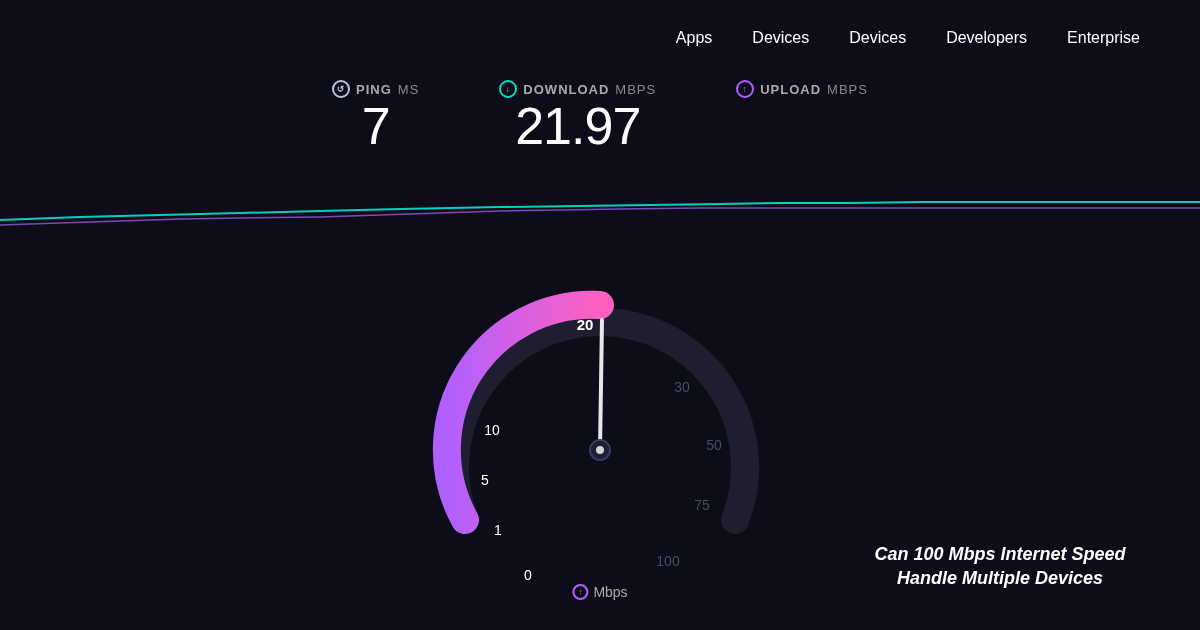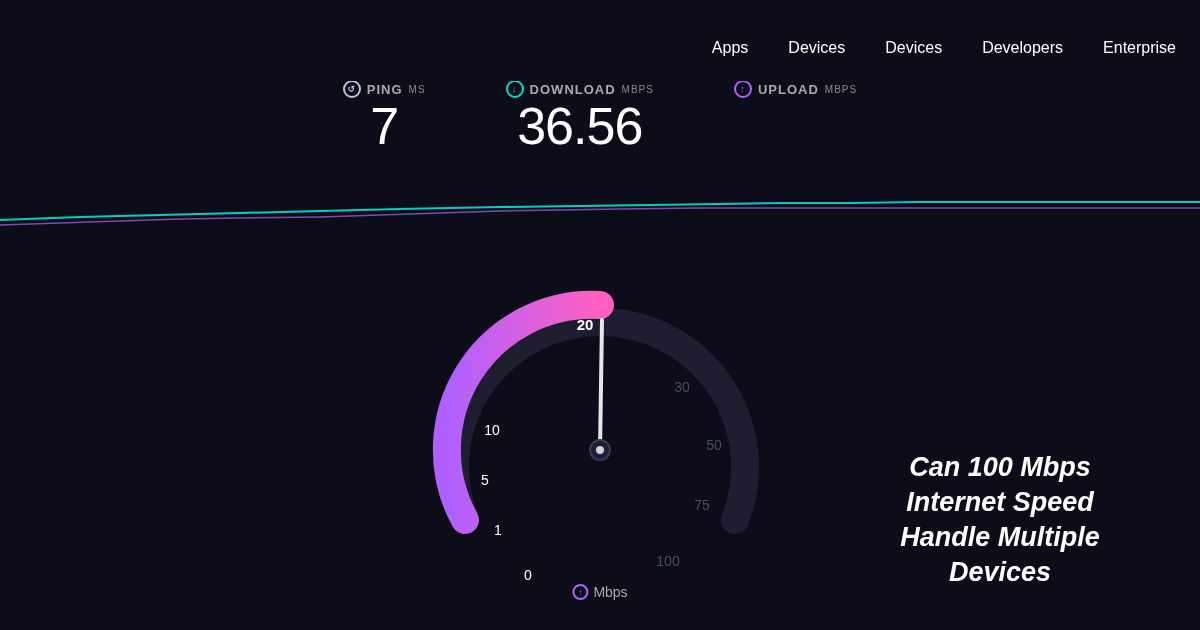--- a/index.html
+++ b/index.html
@@ -8,26 +8,26 @@
       height: 630px;
       background: #0d0d1a;
       font-family: 'Arial', sans-serif;
       overflow: hidden;
       position: relative;
     }
 
     
     nav {
       position: absolute;
-      top: 14px; left: 0; right: 0;
+      top: 4px; left: 0; right: 0;
       height: 67px;
       display: flex;
       align-items: center;
       justify-content: flex-end;
-      padding-right: 24px;
+      padding-right: 60px;
       background: #0d0d1a;
       z-index: 10;
     }
     .nav-item {
       color: #fff;
       font-size: 16px;
       font-weight: 500;
       margin-left: 40px;
       cursor: pointer;
       white-space: nowrap;
@@ -74,21 +74,21 @@
       border-color: #00e0c0;
       color: #00e0c0;
     }
     .stat-label .icon-circle.up-icon {
       border-color: #b060ff;
       color: #b060ff;
     }
     .stat-label .unit {
       color: #888;
       font-weight: 400;
-      font-size: 10px;
+      font-size: 13px;
     }
     .stat-value {
       font-size: 52px;
       font-weight: 300;
       color: #fff;
       letter-spacing: -1px;
       line-height: 1.1;
     }
 
     
@@ -147,21 +147,21 @@
 
     
     .article-blurb {
       position: absolute;
       bottom: 40px;
       right: 60px;
       text-align: center;
       width: 280px;
     }
     .article-blurb p {
-      font-size: 27px;
+      font-size: 18px;
       font-weight: 900;
       font-style: italic;
       color: #fff;
       line-height: 1.3;
     }
 
     
     
   </style>
 </head>
@@ -185,21 +185,21 @@
     </div>
     <div class="stat-value">7</div>
   </div>
 
   <div class="stat-block">
     <div class="stat-label">
       <div class="icon-circle down-icon">↓</div>
       <span>DOWNLOAD</span>
       <span class="unit">Mbps</span>
     </div>
-    <div class="stat-value">36.56</div>
+    <div class="stat-value">21.97</div>
   </div>
 
   <div class="stat-block">
     <div class="stat-label">
       <div class="icon-circle up-icon">↑</div>
       <span>UPLOAD</span>
       <span class="unit">Mbps</span>
     </div>
     <div class="stat-value"></div>
   </div>

